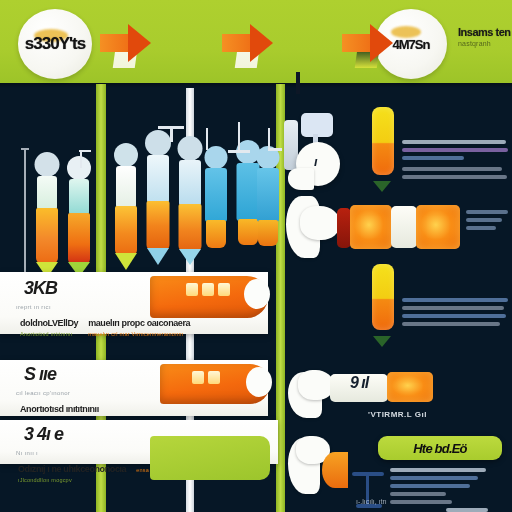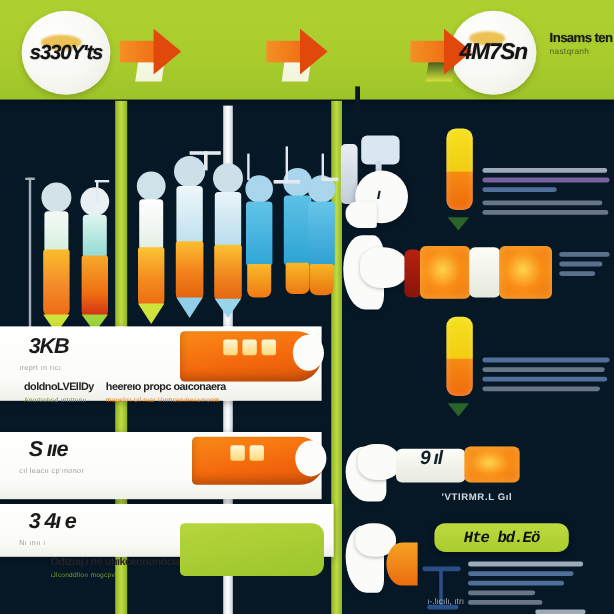--- a/index.html
+++ b/index.html
@@ -23,31 +23,31 @@
     display:flex; align-items:center; justify-content:center;
     overflow:hidden;
   }
   .hdr-circle .blotch {
     position:absolute; width:34px; height:13px; border-radius:50%;
     background:#e9b83a; opacity:.85; top:20px; left:16px;
     filter:blur(1px);
   }
   .hdr-circle .glabel {
     position:relative; z-index:3;
-    font-weight:bold; font-style:italic; color:#141414;
+    font-weight:bold; color:#141414;
     letter-spacing:-1px; white-space:nowrap;
     text-shadow:0 0 1px rgba(0,0,0,.5);
   }
   #c1 { left:18px; top:9px; width:74px; height:70px; }
   #c1 .glabel { font-size:17px; transform:skewX(-6px) rotate(-2deg); }
   #c2 { left:142px; top:11px; width:70px; height:66px; }
   #c2 .glabel { font-size:16px; transform:skewX(-5px) rotate(-1deg); }
   #c3 { left:262px; top:8px; width:70px; height:70px; background:radial-gradient(circle at 40% 30%,#fff 0%,#f6f6f1 60%,#eaeade 100%); }
   #c4 { left:375px; top:9px; width:72px; height:70px; }
-  #c4 .glabel { font-size:19px; transform:skewX(-8px) rotate(-3deg); }
+  #c4 .glabel { font-size:13px; transform:skewX(-8px) rotate(-3deg); }
 
   .shield {
     position:relative; width:40px; height:46px; background:#16263f;
     border-radius:4px 4px 18px 18px; z-index:3;
     display:flex; align-items:center; justify-content:center;
   }
   .shield .sh-txt { color:#c9d2dd; font-size:8px; letter-spacing:1px; opacity:.75; }
   .shield .bar-a { position:absolute; left:15px; top:6px; width:3px; height:14px; background:#dfe5ec; opacity:.55; }
   .shield .bar-b { position:absolute; left:22px; top:6px; width:3px; height:14px; background:#dfe5ec; opacity:.55; }
   .shield .bar-c { position:absolute; left:15px; top:26px; width:3px; height:12px; background:#e7ecf2; opacity:.8; }
@@ -358,46 +358,51 @@
 
   <div class="band" style="top:272px;width:268px;height:62px;">
     <div class="bhead" style="left:24px;top:6px;">3KB</div>
     <div class="bsub" style="left:16px;top:32px;">ıreprt ın rıcı</div>
     <div class="brow" style="left:20px;top:40px;">
       <div>
         <span class="bt">doldnoLVEllDy</span>
         <span class="bd bd-g">Anortıotısd ıntıtnınıı</span>
       </div>
       <div>
-        <span class="bt">heereıo propc oaıconaera</span>
+        <span class="bt">mauelırı propc oaıconaera</span>
         <span class="bd bd-o">mauelırı crl nıar Vırmcenıneraınonm</span>
       </div>
     </div>
   </div>
   <div class="train" style="left:150px;top:276px;width:118px;height:42px;">
     <div class="win" style="left:36px;"></div>
       <div class="win" style="left:52px;"></div>
     <div class="win" style="left:68px;"></div>
     <div class="nose"></div>
   </div>
 
   <div class="band" style="top:360px;width:268px;height:56px;">
     <div class="bhead" style="left:24px;top:4px;">S ııe</div>
     <div class="bsub" style="left:16px;top:30px;">cıl leacıı cp'ınonor</div>
+    <div class="brow" style="left:20px;top:38px;">
+      <div>
+        <span class="bt">Anortıotısd ınıtıtnınıı</span>
+      </div>
+    </div>
   </div>
   <div class="train" style="left:160px;top:364px;width:110px;height:40px;">
     <div class="win" style="left:32px;"></div>
       <div class="win" style="left:48px;"></div>
     <div class="nose"></div>
   </div>
 
   <div class="band" style="top:420px;width:278px;height:44px;">
     <div class="bhead" style="left:24px;top:4px;">3 4ı e</div>
     <div class="bsub" style="left:16px;top:30px;">Nı ınıı ı</div>
-    <div class="brow" style="left:18px;top:38px;margin-left:24px;">
+    <div class="brow" style="left:18px;top:38px;">
       <div>
         <span class="bt">Odıznıj ı ne uhıkceononocıa</span>
         <span class="bd bd-g">ıJlconddlloıı mogcpv</span>
       </div>
       <div>
         <span class="bd bd-o">ensa sap doncaet rırd oonom</span>
       </div>
     </div>
   </div>
   <div style="position:absolute;left:150px;top:436px;width:120px;height:44px;border-radius:4px 10px 10px 4px;background:linear-gradient(170deg,#b6d63c,#9cc52c);"></div>
@@ -406,21 +411,21 @@
   <div class="hand" style="left:298px;top:370px;width:36px;height:30px;"></div>
   <div class="capseg pale" style="left:330px;top:374px;width:58px;height:28px;"></div>
   <div class="capseg" style="left:387px;top:372px;width:46px;height:30px;"></div>
   <div class="numcap" style="left:350px;top:374px;">9 ıl</div>
   <div class="tagline" style="left:368px;top:410px;">'VTIRMR.L     Gıl</div>
 
   <div class="arm" style="left:288px;top:438px;width:32px;height:56px;border-radius:50% 25% 20% 60%;"></div>
   <div class="hand" style="left:296px;top:436px;width:34px;height:28px;"></div>
   <div style="position:absolute;left:322px;top:452px;width:26px;height:36px;border-radius:50% 0 0 50%;background:linear-gradient(180deg,#f7a223,#ea6c0e);"></div>
 
-  <div class="gcard" style="left:362px;top:436px;width:112px;height:24px;font-family:Liberation Mono, monospace;">
+  <div class="gcard" style="left:378px;top:436px;width:124px;height:24px;">
     <div class="gtext">Hte bd.Eö</div>
   </div>
 
   <div class="lamp" style="left:352px;top:466px;width:56px;height:44px;">
     <div class="pole" style="left:14px;top:8px;width:3px;height:32px;"></div>
     <div class="armp" style="left:0;top:6px;width:32px;height:4px;"></div>
     <div class="basep" style="left:4px;top:38px;width:26px;height:4px;"></div>
   </div>
 
   <div class="bodytext" style="left:390px;top:468px;width:118px;">

